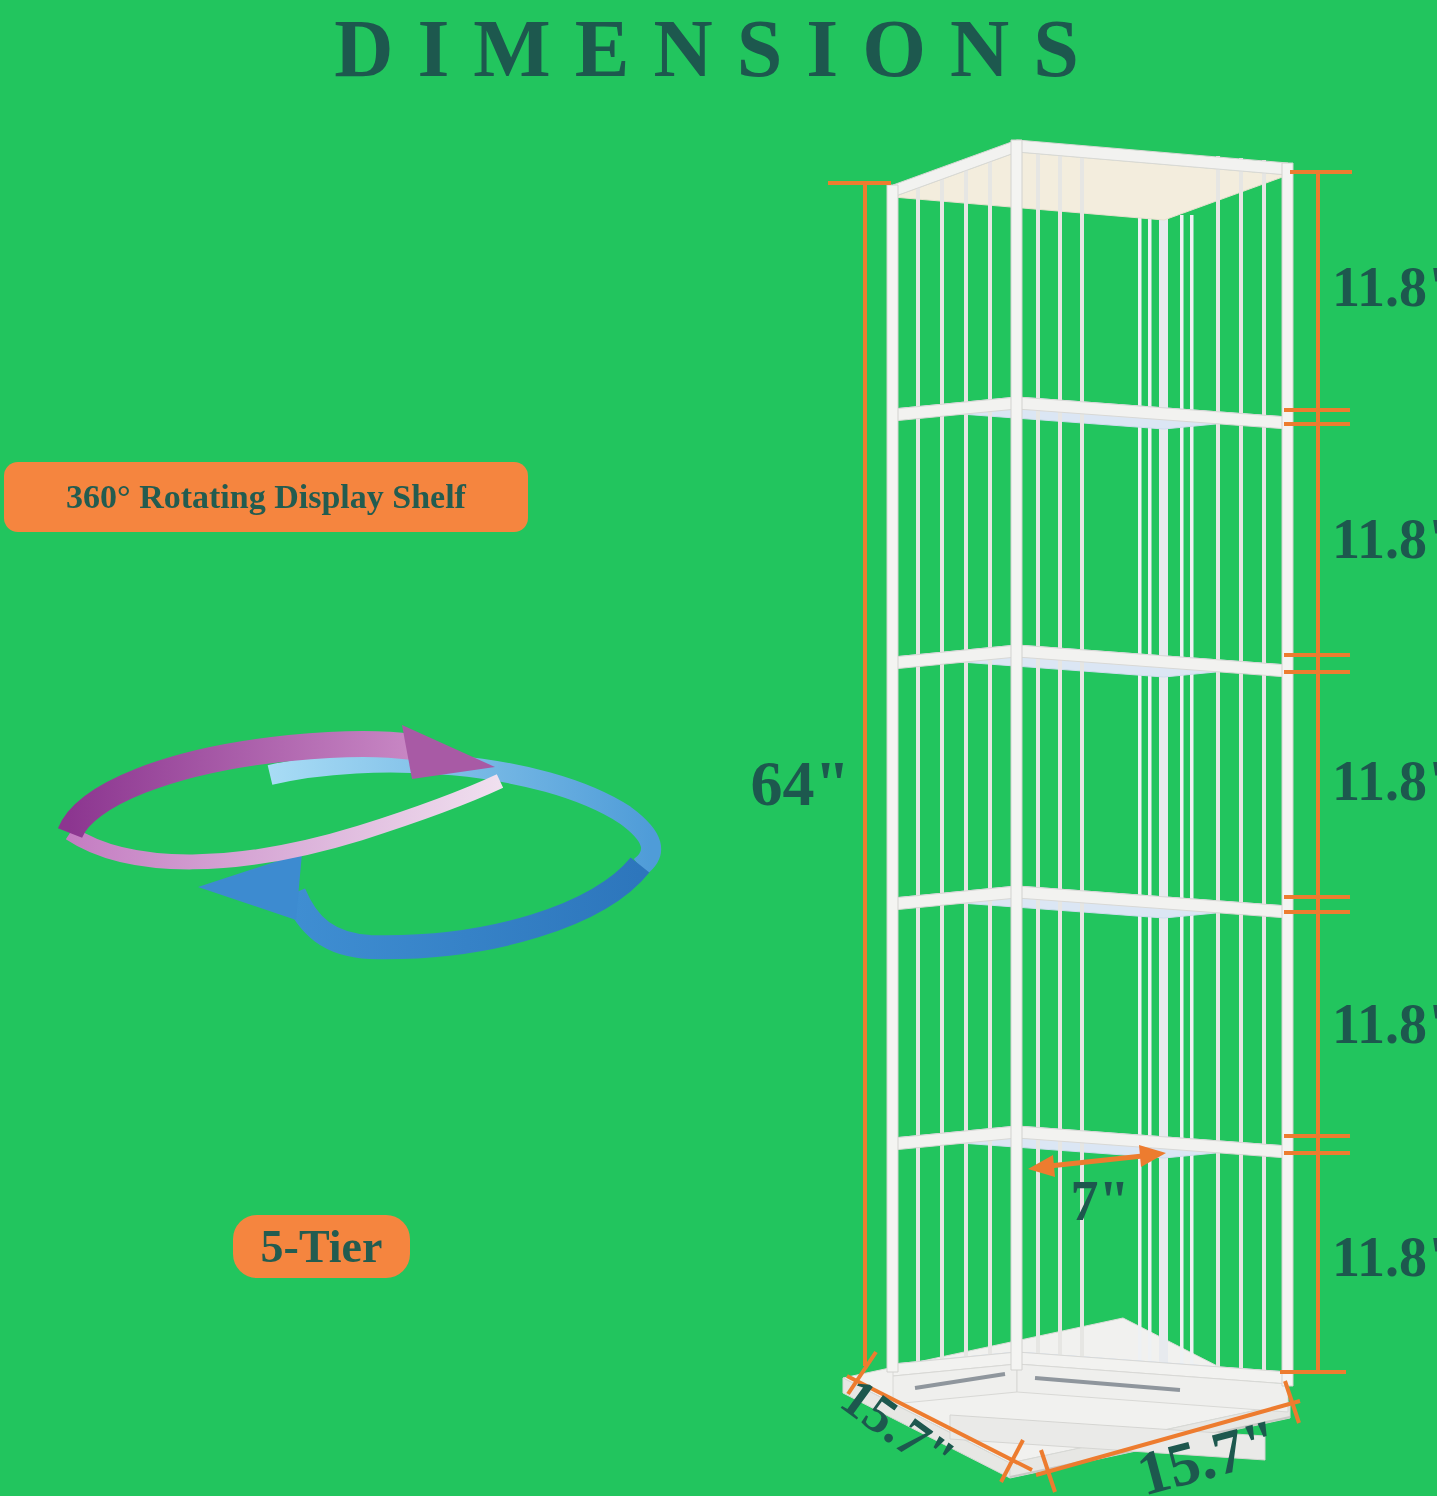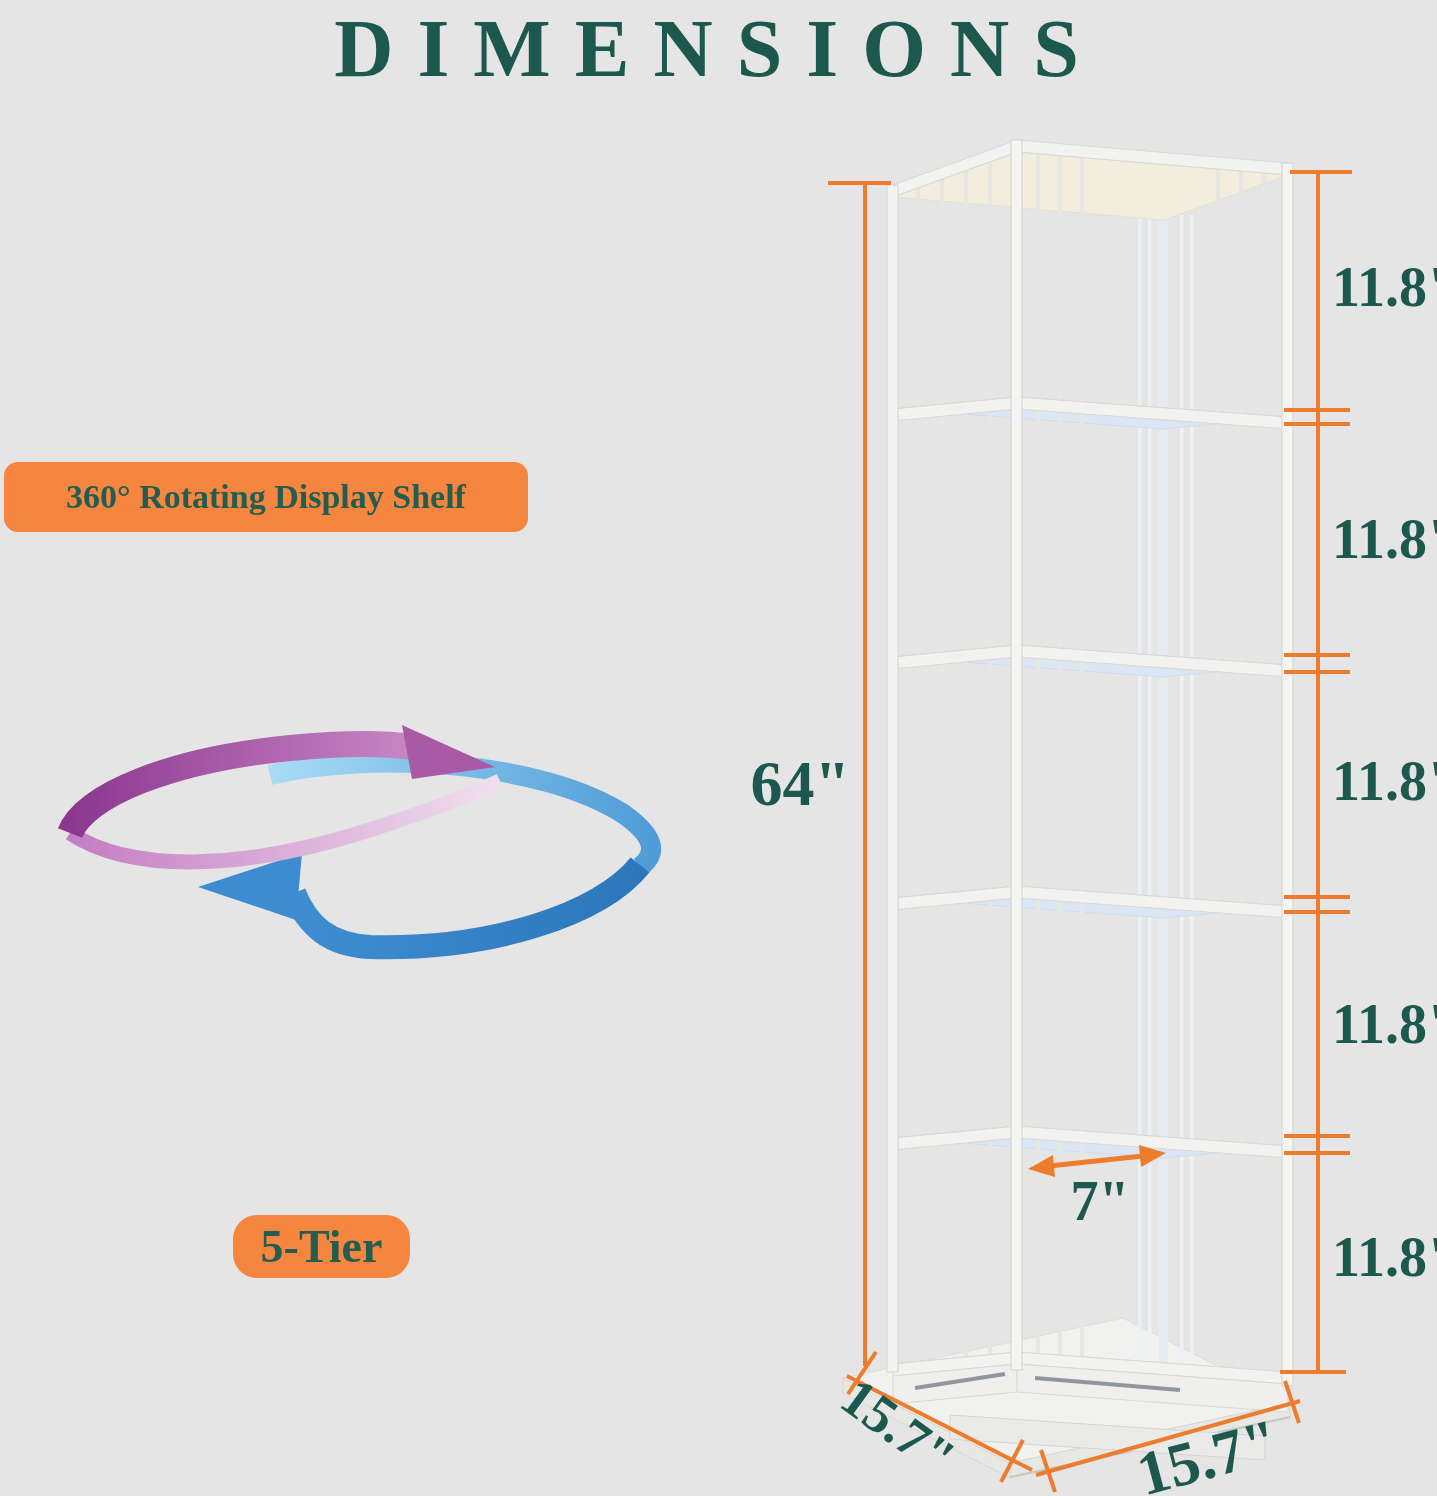--- a/index.html
+++ b/index.html
@@ -1,17 +1,17 @@
 <!DOCTYPE html>
 <html><head>
 <meta charset="utf-8">
 <style>
   html,body{margin:0;padding:0;background:#ffffff;}
   .canvas{
-    position:relative;width:1437px;height:1496px;background:#e5e5e5;
+    position:relative;width:1437px;height:1496px;background:#22c55e;
     overflow:hidden;font-family:"Liberation Serif", serif;
   }
   .abs{position:absolute;}
   .title{
     left:0;top:2px;width:1437px;text-align:center;
     font-size:82px;letter-spacing:24px;font-weight:600;color:#1d584e;
     white-space:nowrap;
   }
   .badge{
     background:#f5853f;color:#235c50;font-weight:bold;

